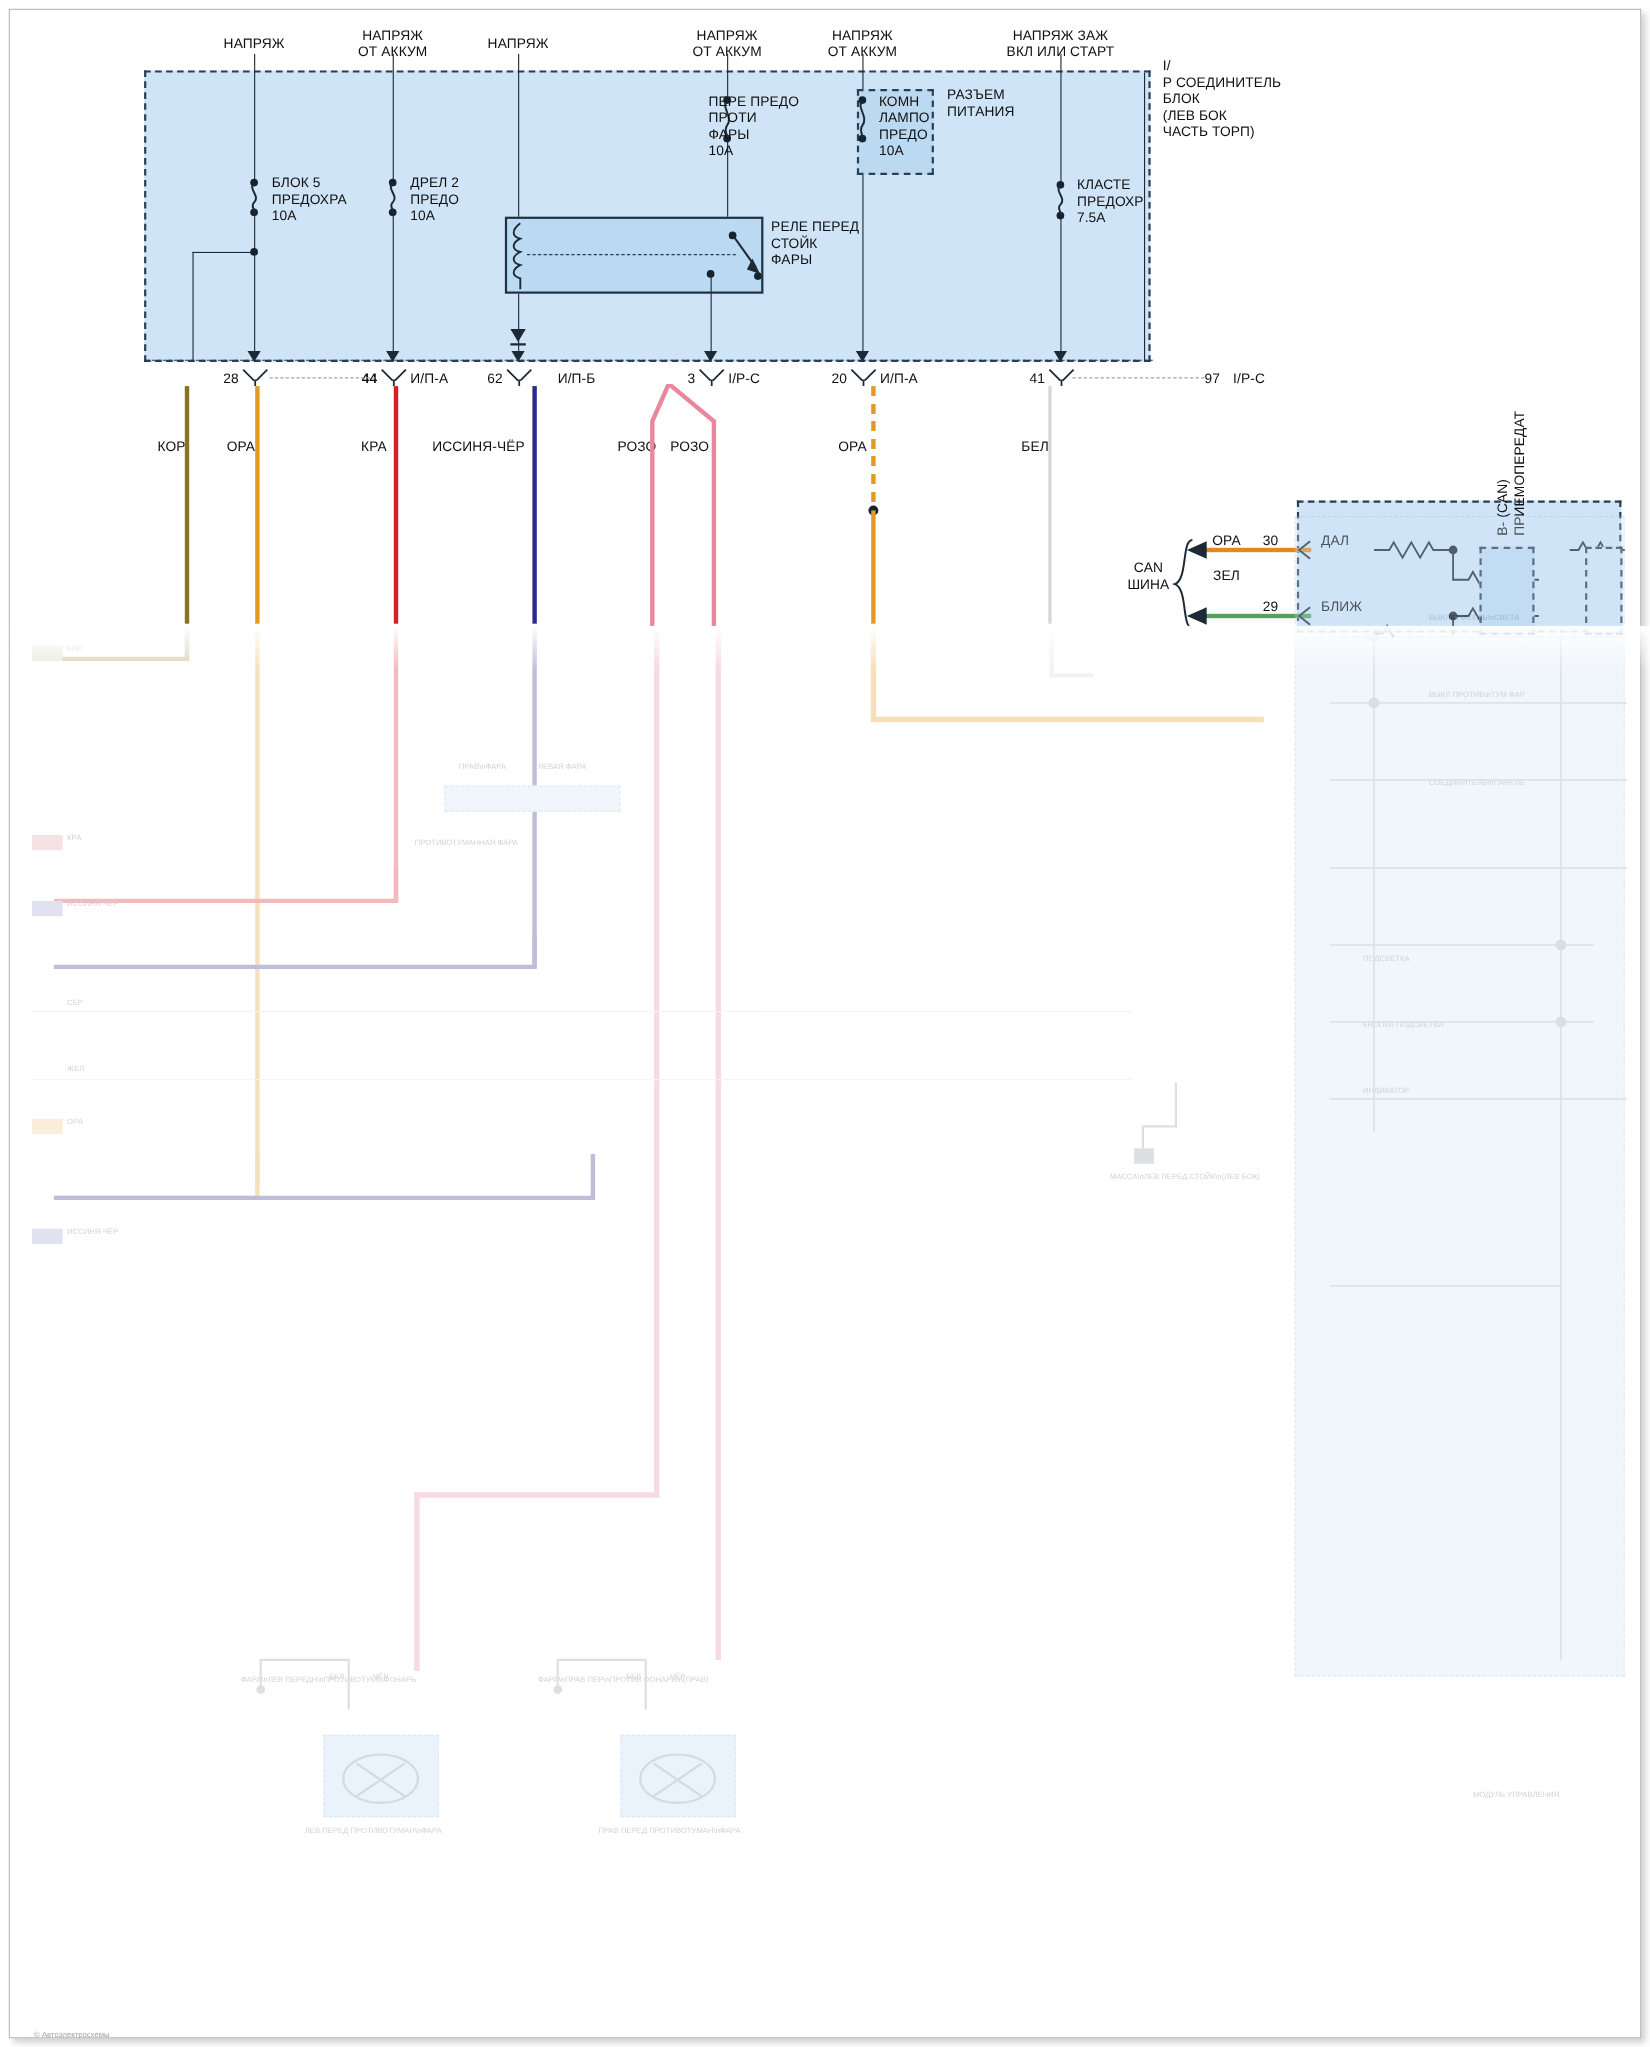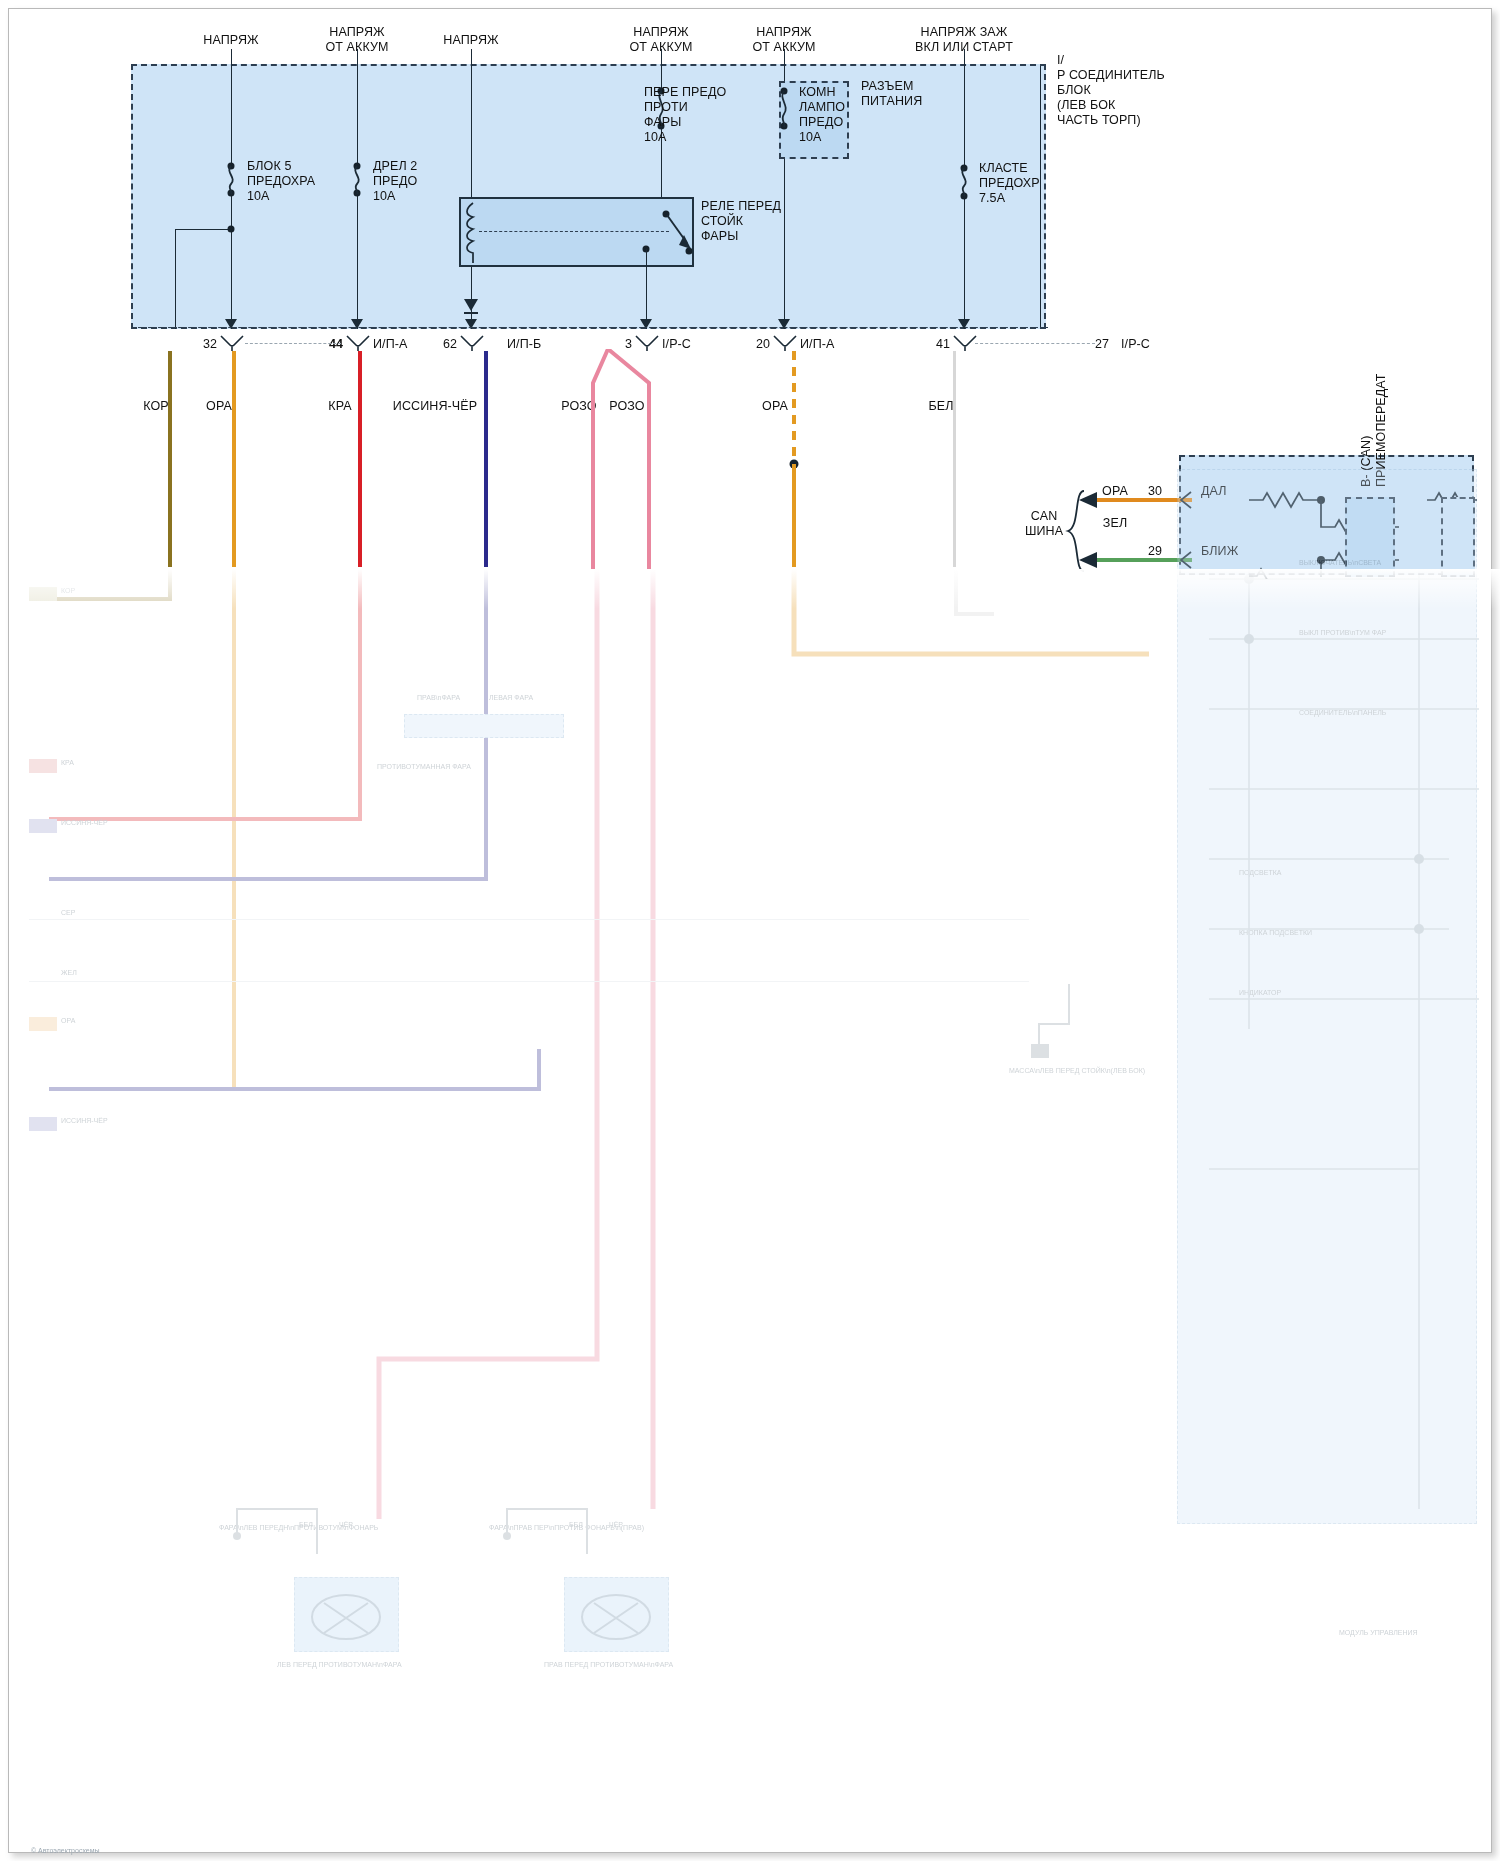--- a/index.html
+++ b/index.html
@@ -176,32 +176,32 @@
     <svg style="position:absolute;left:625px;top:326px;" width="26" height="16">
         <path d="M2 1 L 12 11 M 24 1 L 14 11 M 13 10 L 13 16" stroke="#1b2a36" stroke-width="1.6" fill="none"></path>
       </svg>
     <svg style="position:absolute;left:763px;top:326px;" width="26" height="16">
         <path d="M2 1 L 12 11 M 24 1 L 14 11 M 13 10 L 13 16" stroke="#1b2a36" stroke-width="1.6" fill="none"></path>
       </svg>
     <svg style="position:absolute;left:943px;top:326px;" width="26" height="16">
         <path d="M2 1 L 12 11 M 24 1 L 14 11 M 13 10 L 13 16" stroke="#1b2a36" stroke-width="1.6" fill="none"></path>
       </svg>
 
-    <div class="lbl r" style="left:208px;top:328px;">32</div>
+    <div class="lbl r" style="left:208px;top:328px;">28</div>
     <div class="lbl r" style="left:334px;top:328px;font-weight:bold;">44</div>
     <div class="lbl" style="left:364px;top:328px;">И/П-А</div>
     <div class="lbl r" style="left:448px;top:328px;">62</div>
     <div class="lbl" style="left:498px;top:328px;">И/П-Б</div>
     <div class="lbl r" style="left:623px;top:328px;">3</div>
     <div class="lbl" style="left:653px;top:328px;">I/Р-С</div>
     <div class="lbl r" style="left:761px;top:328px;">20</div>
     <div class="lbl" style="left:791px;top:328px;">И/П-А</div>
     <div class="lbl r" style="left:941px;top:328px;">41</div>
     <div class="lbl r" style="left:940px;top:328px;"></div>
-    <div class="lbl r" style="left:1100px;top:328px;">27</div>
+    <div class="lbl r" style="left:1100px;top:328px;">97</div>
     <div class="lbl" style="left:1112px;top:328px;">I/Р-С</div>
 
     <div class="dashh" style="left:124px;top:318px;width:915px;border-top-color:#2d3e50;"></div>
     <div class="dashh" style="left:236px;top:334px;width:96px;border-top-color:#9aa6b0;"></div>
     <div class="dashh" style="left:966px;top:334px;width:120px;border-top-color:#9aa6b0;"></div>
 
     <div class="lbl c" style="left:147px;top:390px;">КОР</div>
     <div class="lbl c" style="left:210px;top:390px;">ОРА</div>
     <div class="lbl c" style="left:331px;top:390px;">КРА</div>
     <div class="lbl c" style="left:426px;top:390px;">ИССИНЯ-ЧЁР</div>

